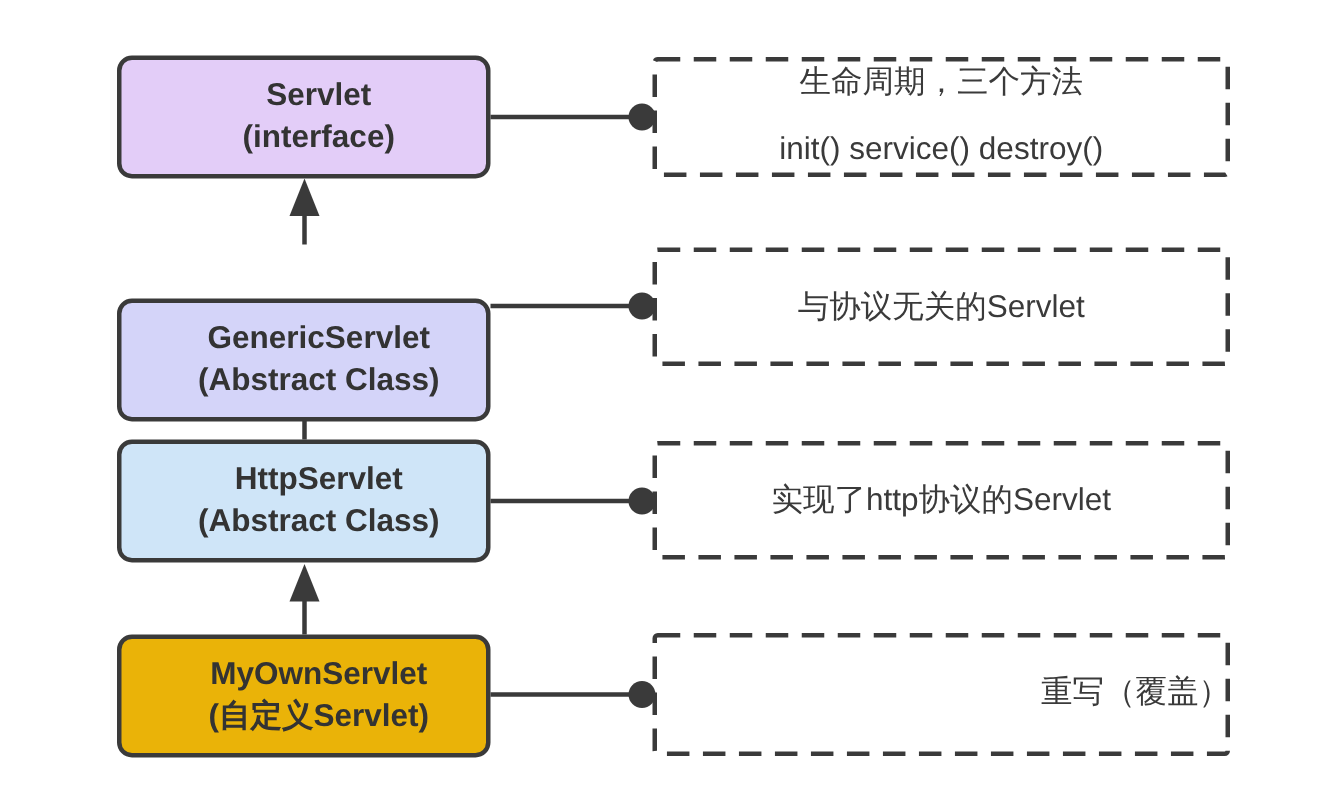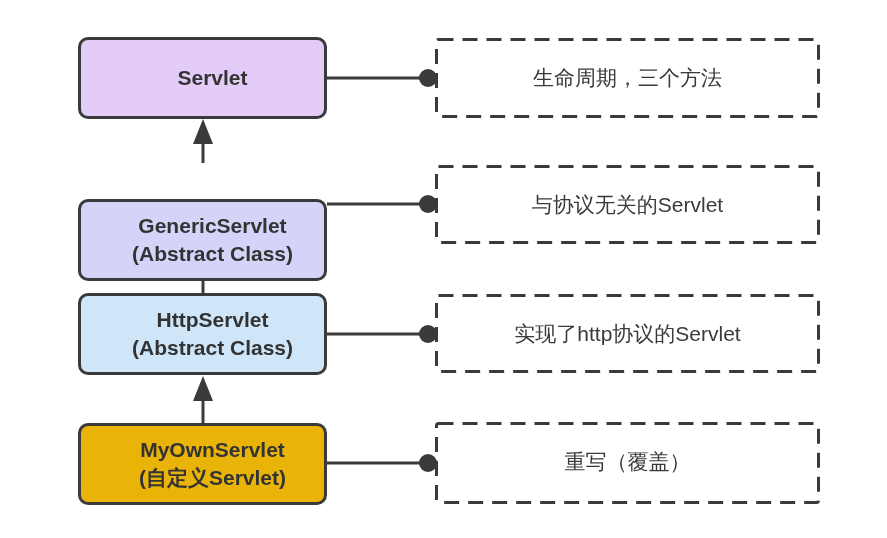--- a/index.html
+++ b/index.html
@@ -64,21 +64,21 @@
   }
   .note div {
     font-size: 21px;
     color: #3a3a3a;
     line-height: 28px;
     white-space: nowrap;
   }
   .note-1 { top: 38px; }
   .note-2 { top: 165px; }
   .note-3 { top: 294px; }
-  .note-4 { top: 422px; }
+  .note-4 { top: 422px; align-items: flex-end; }
 </style>
 </head>
 <body>
 
 <div class="canvas">
 
   <svg class="layer" viewBox="0 0 887 538" xmlns="http://www.w3.org/2000/svg">
 
     <g>
       <rect x="436.5" y="39.5" width="382" height="77" fill="none" stroke="#3a3a3a" stroke-width="3" stroke-dasharray="15 9" rx="2"></rect>
@@ -119,39 +119,41 @@
       <polygon points="203,246 193,271 213,271" fill="#3a3a3a"></polygon>
     </g>
     <g>
       <line x1="203" y1="423" x2="203" y2="400" stroke="#3a3a3a" stroke-width="3"></line>
       <polygon points="203,376 193,401 213,401" fill="#3a3a3a"></polygon>
     </g>
   </svg>
 
   <div class="node node-servlet" style="background: rgb(227, 205, 248);">
     <div class="node-title">Servlet</div>
+    <div class="node-subtitle">(interface)</div>
   </div>
 
   <div class="node node-genericservlet" style="background: rgb(212, 212, 249);">
     <div class="node-title">GenericServlet</div>
     <div class="node-subtitle">(Abstract Class)</div>
   </div>
 
   <div class="node node-httpservlet" style="background: rgb(207, 229, 248); justify-content: center;">
     <div class="node-title">HttpServlet</div>
     <div class="node-subtitle">(Abstract Class)</div>
   </div>
 
   <div class="node node-myownservlet" style="background: #eab308;">
     <div class="node-title">MyOwnServlet</div>
     <div class="node-subtitle">(自定义Servlet)</div>
   </div>
 
   <div class="note note-1">
     <div>生命周期，三个方法</div>
+    <div>init() service() destroy()</div>
   </div>
 
   <div class="note note-2">
     <div>与协议无关的Servlet</div>
   </div>
 
   <div class="note note-3">
     <div>实现了http协议的Servlet</div>
   </div>
 

